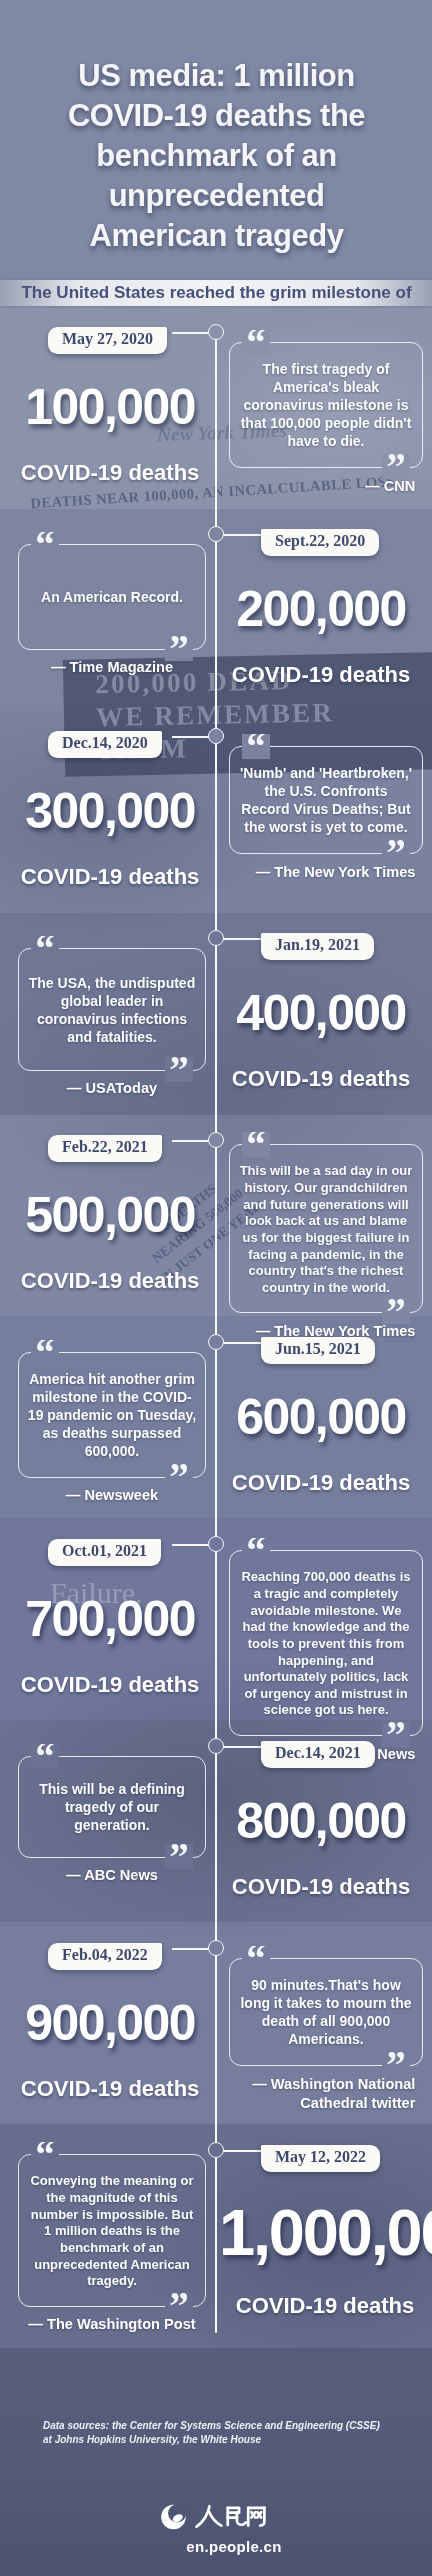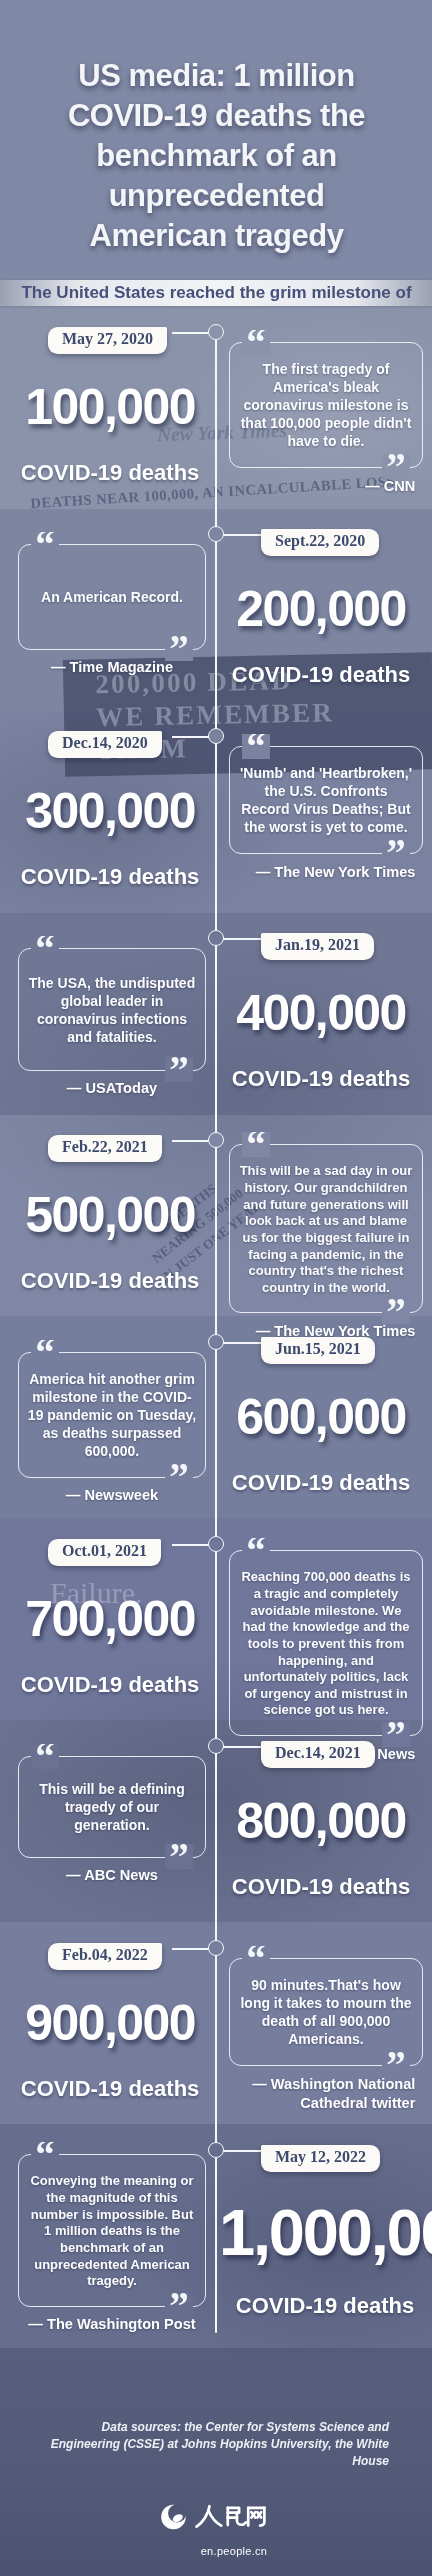--- a/index.html
+++ b/index.html
@@ -105,25 +105,25 @@
     line-height:25px;height:25px;overflow:hidden;color:#f4f6fa;background:var(--sec);padding:0 4.3px;}
   .qopen{top:-13px;left:12px;}
   .qclose{bottom:-12px;right:12px;}
   .attr{margin-top:8.7px;font-size:14.6px;font-weight:700;color:#ffffff;
     text-shadow:0 1.1px 2.2px rgba(22,28,55,.4);line-height:1.3;}
   .date-left .attr{text-align:right;padding-right:7.6px;}
   .date-right .attr{text-align:center;margin-top:8px;}
 
   
   #footer{position:relative;height:252px;}
-  .datasources{position:absolute;left:43px;top:93px;width:346px;text-align:right;
-    font-style:italic;font-weight:700;font-size:12px;line-height:1.42;color:#eef0f6;}
+  .datasources{position:absolute;left:43px;top:93px;width:346px;text-align:left;
+    font-style:italic;font-weight:700;font-size:10px;line-height:1.42;color:#eef0f6;}
   .logo{position:absolute;left:0;right:0;top:175px;display:flex;flex-direction:column;align-items:center;}
   .logo-row{display:flex;align-items:center;gap:4.3px;}
-  .site{margin-top:13px;margin-left:35px;font-size:11px;font-weight:400;letter-spacing:0.3px;color:#ffffff;}
+  .site{margin-top:6px;margin-left:35px;font-size:15px;font-weight:700;letter-spacing:0.3px;color:#ffffff;}
   .sr{font-size:0;line-height:0;color:transparent;}
 </style>
 </head>
 <body>
 
 <div id="page">
   <div id="texture"></div>
 
   <div id="bgtexts">
       <div class="bgt">New York Times</div>

